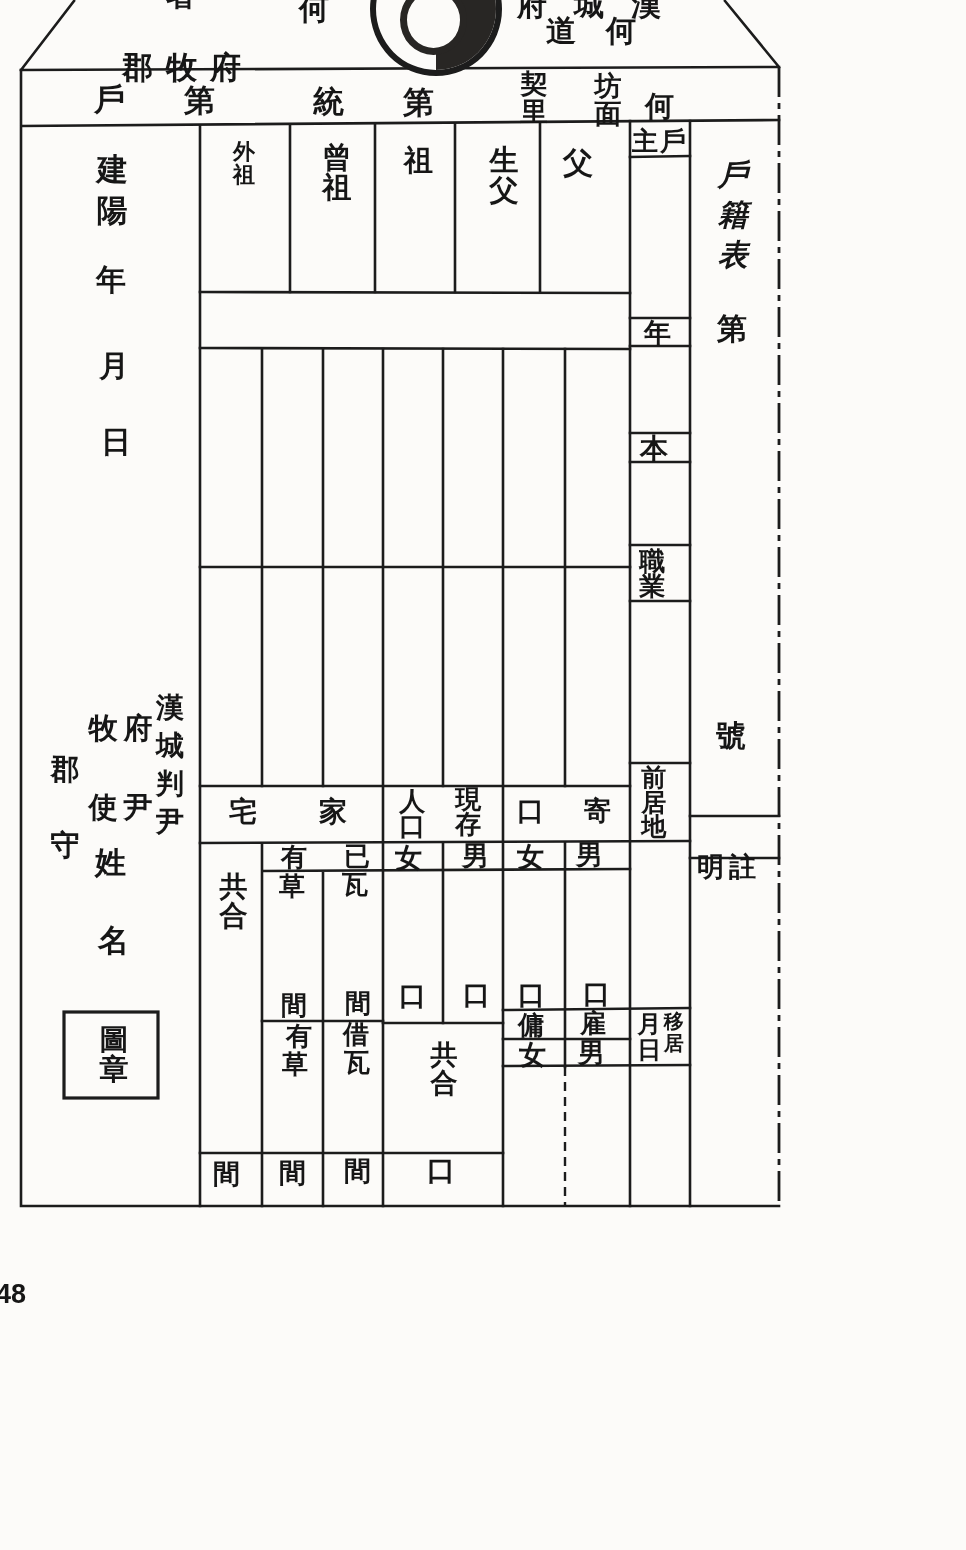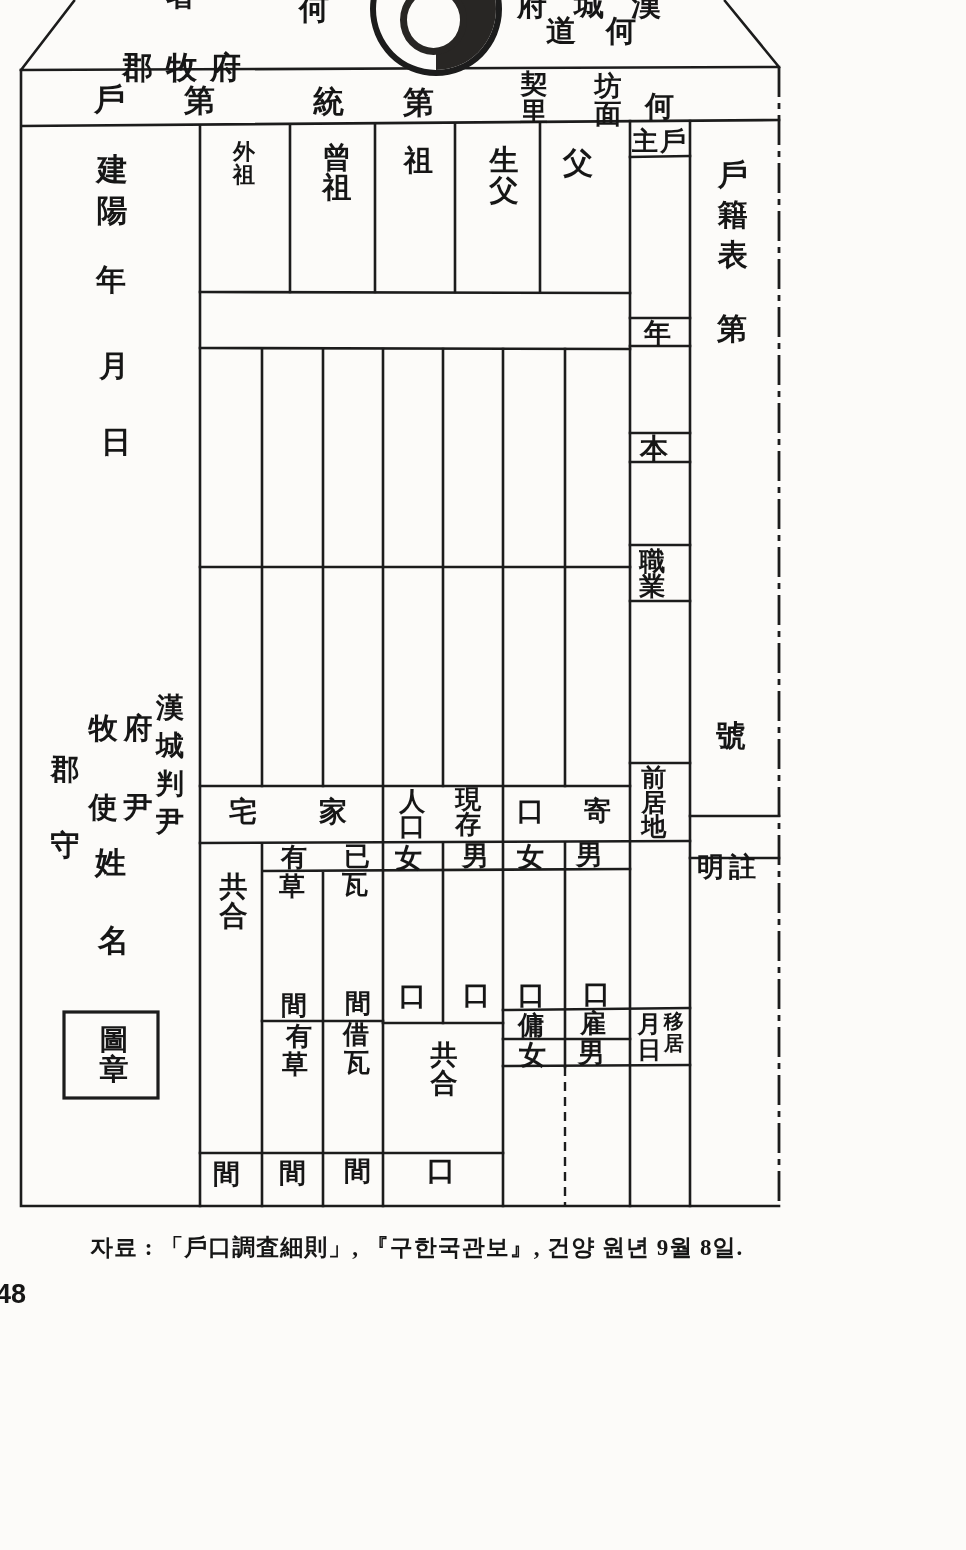--- a/index.html
+++ b/index.html
@@ -87,21 +87,21 @@
   <div class="lbl" style="left:563px;top:148px;font-size:30px;">父</div>
   <div class="lbl" style="left:632px;top:129px;font-size:26px;letter-spacing:2px;">主戶</div>
 
   <div class="lbl" style="left:644px;top:320px;font-size:27px;">年</div>
   <div class="lbl" style="left:640px;top:435px;font-size:28px;">本</div>
   <div class="lbl v" style="left:637px;top:549px;font-size:26px;line-height:0.98;">職業</div>
   <div class="lbl v" style="left:639px;top:766px;font-size:25px;line-height:0.98;">前居地</div>
   <div class="lbl v" style="left:662px;top:1010px;font-size:20px;line-height:1.1;">移居</div>
   <div class="lbl v" style="left:635px;top:1011px;font-size:24px;line-height:1.1;">月日</div>
 
-  <div class="lbl v" style="left:715px;top:155px;font-size:30px;line-height:1.34;">戶籍表</div>
+  <div class="lbl v" style="left:715px;top:155px;font-size:30px;line-height:1.34;font-style:italic;">戶籍表</div>
   <div class="lbl" style="left:717px;top:314px;font-size:30px;">第</div>
   <div class="lbl" style="left:716px;top:721px;font-size:30px;">號</div>
   <div class="lbl" style="left:697px;top:828px;font-size:27px;letter-spacing:5px;margin-top:26px;">明註</div>
 
   <div class="vcol" style="left:48px;top:731px;line-height:76px;">郡守</div>
   <div class="vcol" style="left:86px;top:689px;line-height:79px;">牧使</div>
   <div class="vcol" style="left:121px;top:689px;line-height:79px;">府尹</div>
   <div class="vcol" style="left:153px;top:689px;font-size:28px;line-height:38px;">漢城判尹</div>
   <div class="lbl" style="left:95px;top:847px;font-size:31px;">姓</div>
   <div class="lbl" style="left:98px;top:925px;font-size:31px;">名</div>
@@ -134,16 +134,15 @@
   <div class="lbl" style="left:463px;top:982px;font-size:27px;">口</div>
   <div class="lbl" style="left:518px;top:982px;font-size:27px;">口</div>
   <div class="lbl" style="left:583px;top:981px;font-size:27px;">口</div>
   <div class="lbl v" style="left:428px;top:1041px;font-size:27px;">共合</div>
   <div class="lbl" style="left:518px;top:1013px;font-size:26px;">傭</div>
   <div class="lbl" style="left:580px;top:1011px;font-size:26px;">雇</div>
   <div class="lbl" style="left:519px;top:1042px;font-size:27px;">女</div>
   <div class="lbl" style="left:578px;top:1040px;font-size:27px;">男</div>
   <div class="lbl" style="left:427px;top:1157px;font-size:28px;">口</div>
 
-  <div class="lbl caption" style="left:90px;top:1236px;font-size:23px;font-weight:700;">자료 : 「戶口調査細則」, 『구한국관보』, 건양 원년 9월 8일.</div>
   <div class="lbl" style="left:-4px;top:1281px;font-size:27px;font-weight:800;font-family:'Liberation Sans','DejaVu Sans',sans-serif;">48</div>
 
 </div>
 
 </body></html>

